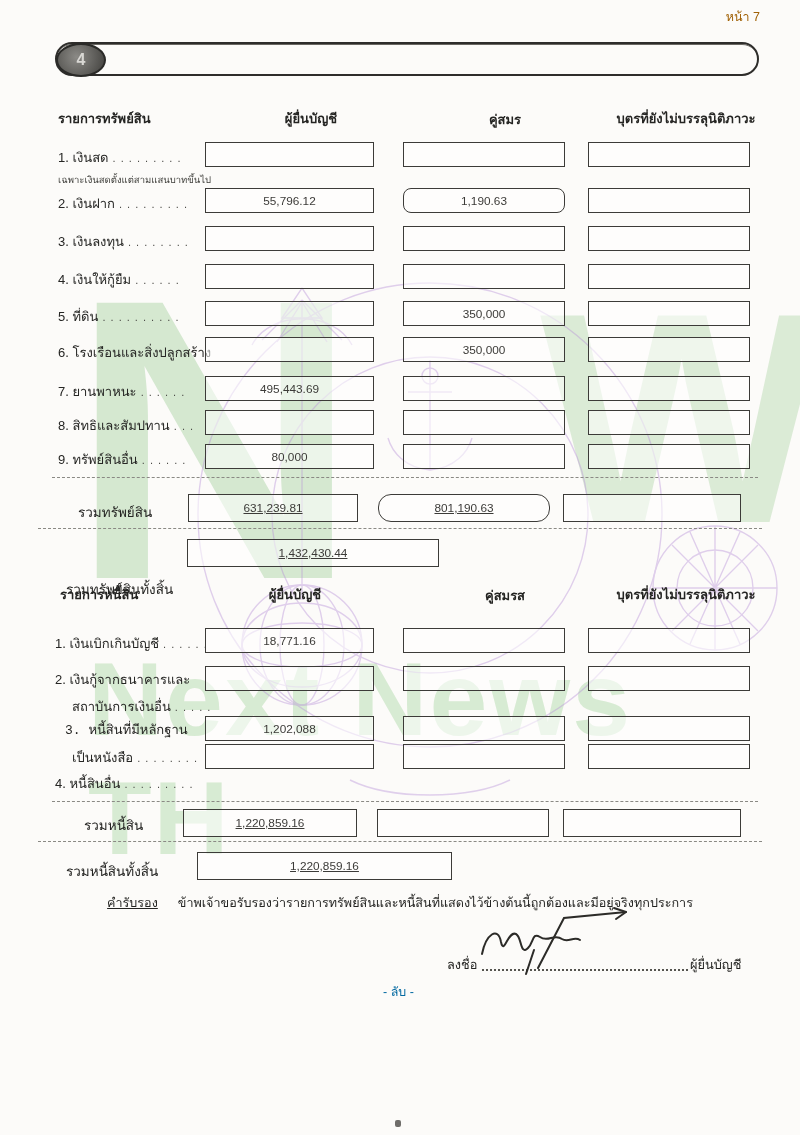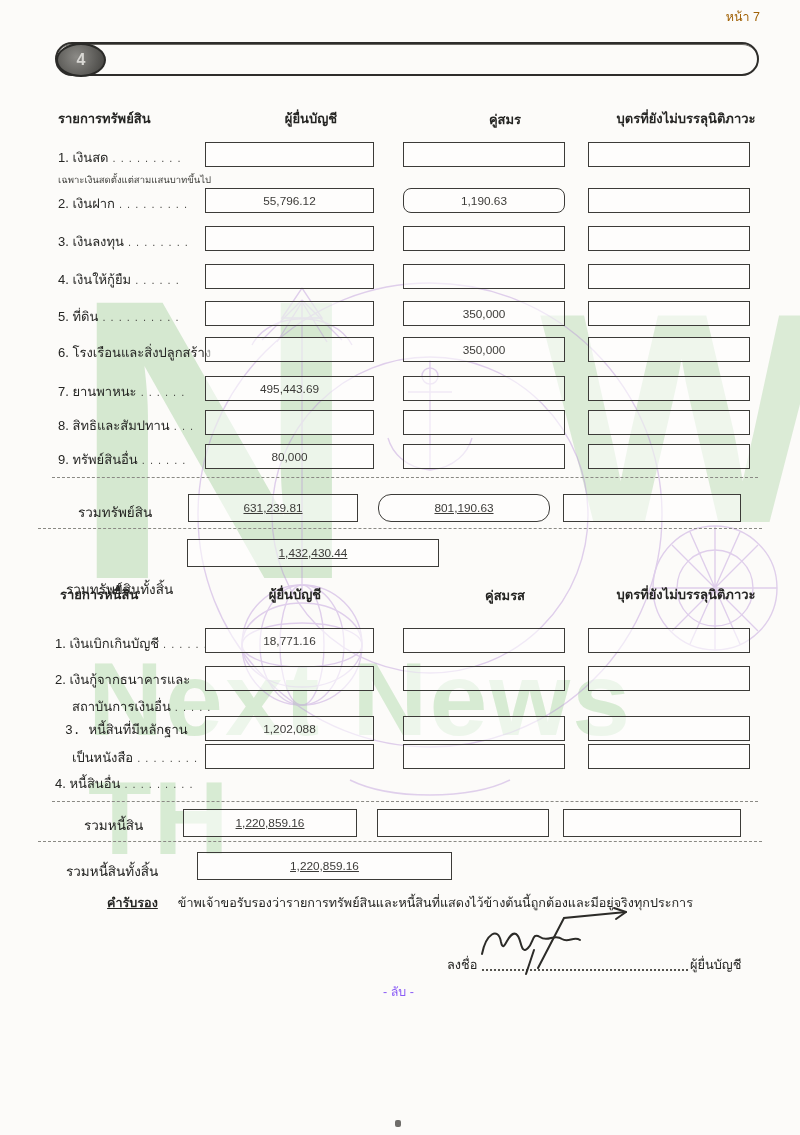--- a/index.html
+++ b/index.html
@@ -40,24 +40,24 @@
   .fbox{
     position:absolute;z-index:2;height:23px;
     border:1.6px solid #3c3b38;background:rgba(255,255,255,0.55);
     display:flex;align-items:center;justify-content:center;
     font-size:11.8px;color:#3c3b38;
   }
   .fbox.tall{height:26px;text-decoration:underline;}
   .dashed{position:absolute;z-index:2;border-top:1.6px dashed #8a8984;height:0;}
   .total-label{font-size:13.5px;color:#242422;}
   .cert{left:0;top:893px;width:800px;text-align:center;font-size:12.6px;color:#242422;}
-  .cert b{text-decoration:underline;font-weight:bold;margin-right:20px;}
+  .cert b{text-decoration:underline;font-weight:normal;margin-right:20px;}
   .sign-label{font-size:12.8px;color:#242422;}
   .dotline{position:absolute;z-index:2;border-bottom:2px dotted #55544f;height:0;}
-  .confidential{font-size:12.5px;color:#8b5cf6;}
+  .confidential{font-size:12.5px;color:#0369a1;}
   .artifact{position:absolute;z-index:2;background:#4b4a46;opacity:.8;border-radius:2px;}
 </style>
 </head>
 <body>
 
 <div class="page">
 
   <div class="wm wm-mono wm-mono-left">N</div>
   <div class="wm wm-mono wm-mono-right">W</div>
   <div class="wm wm-text">Next News TH</div>

